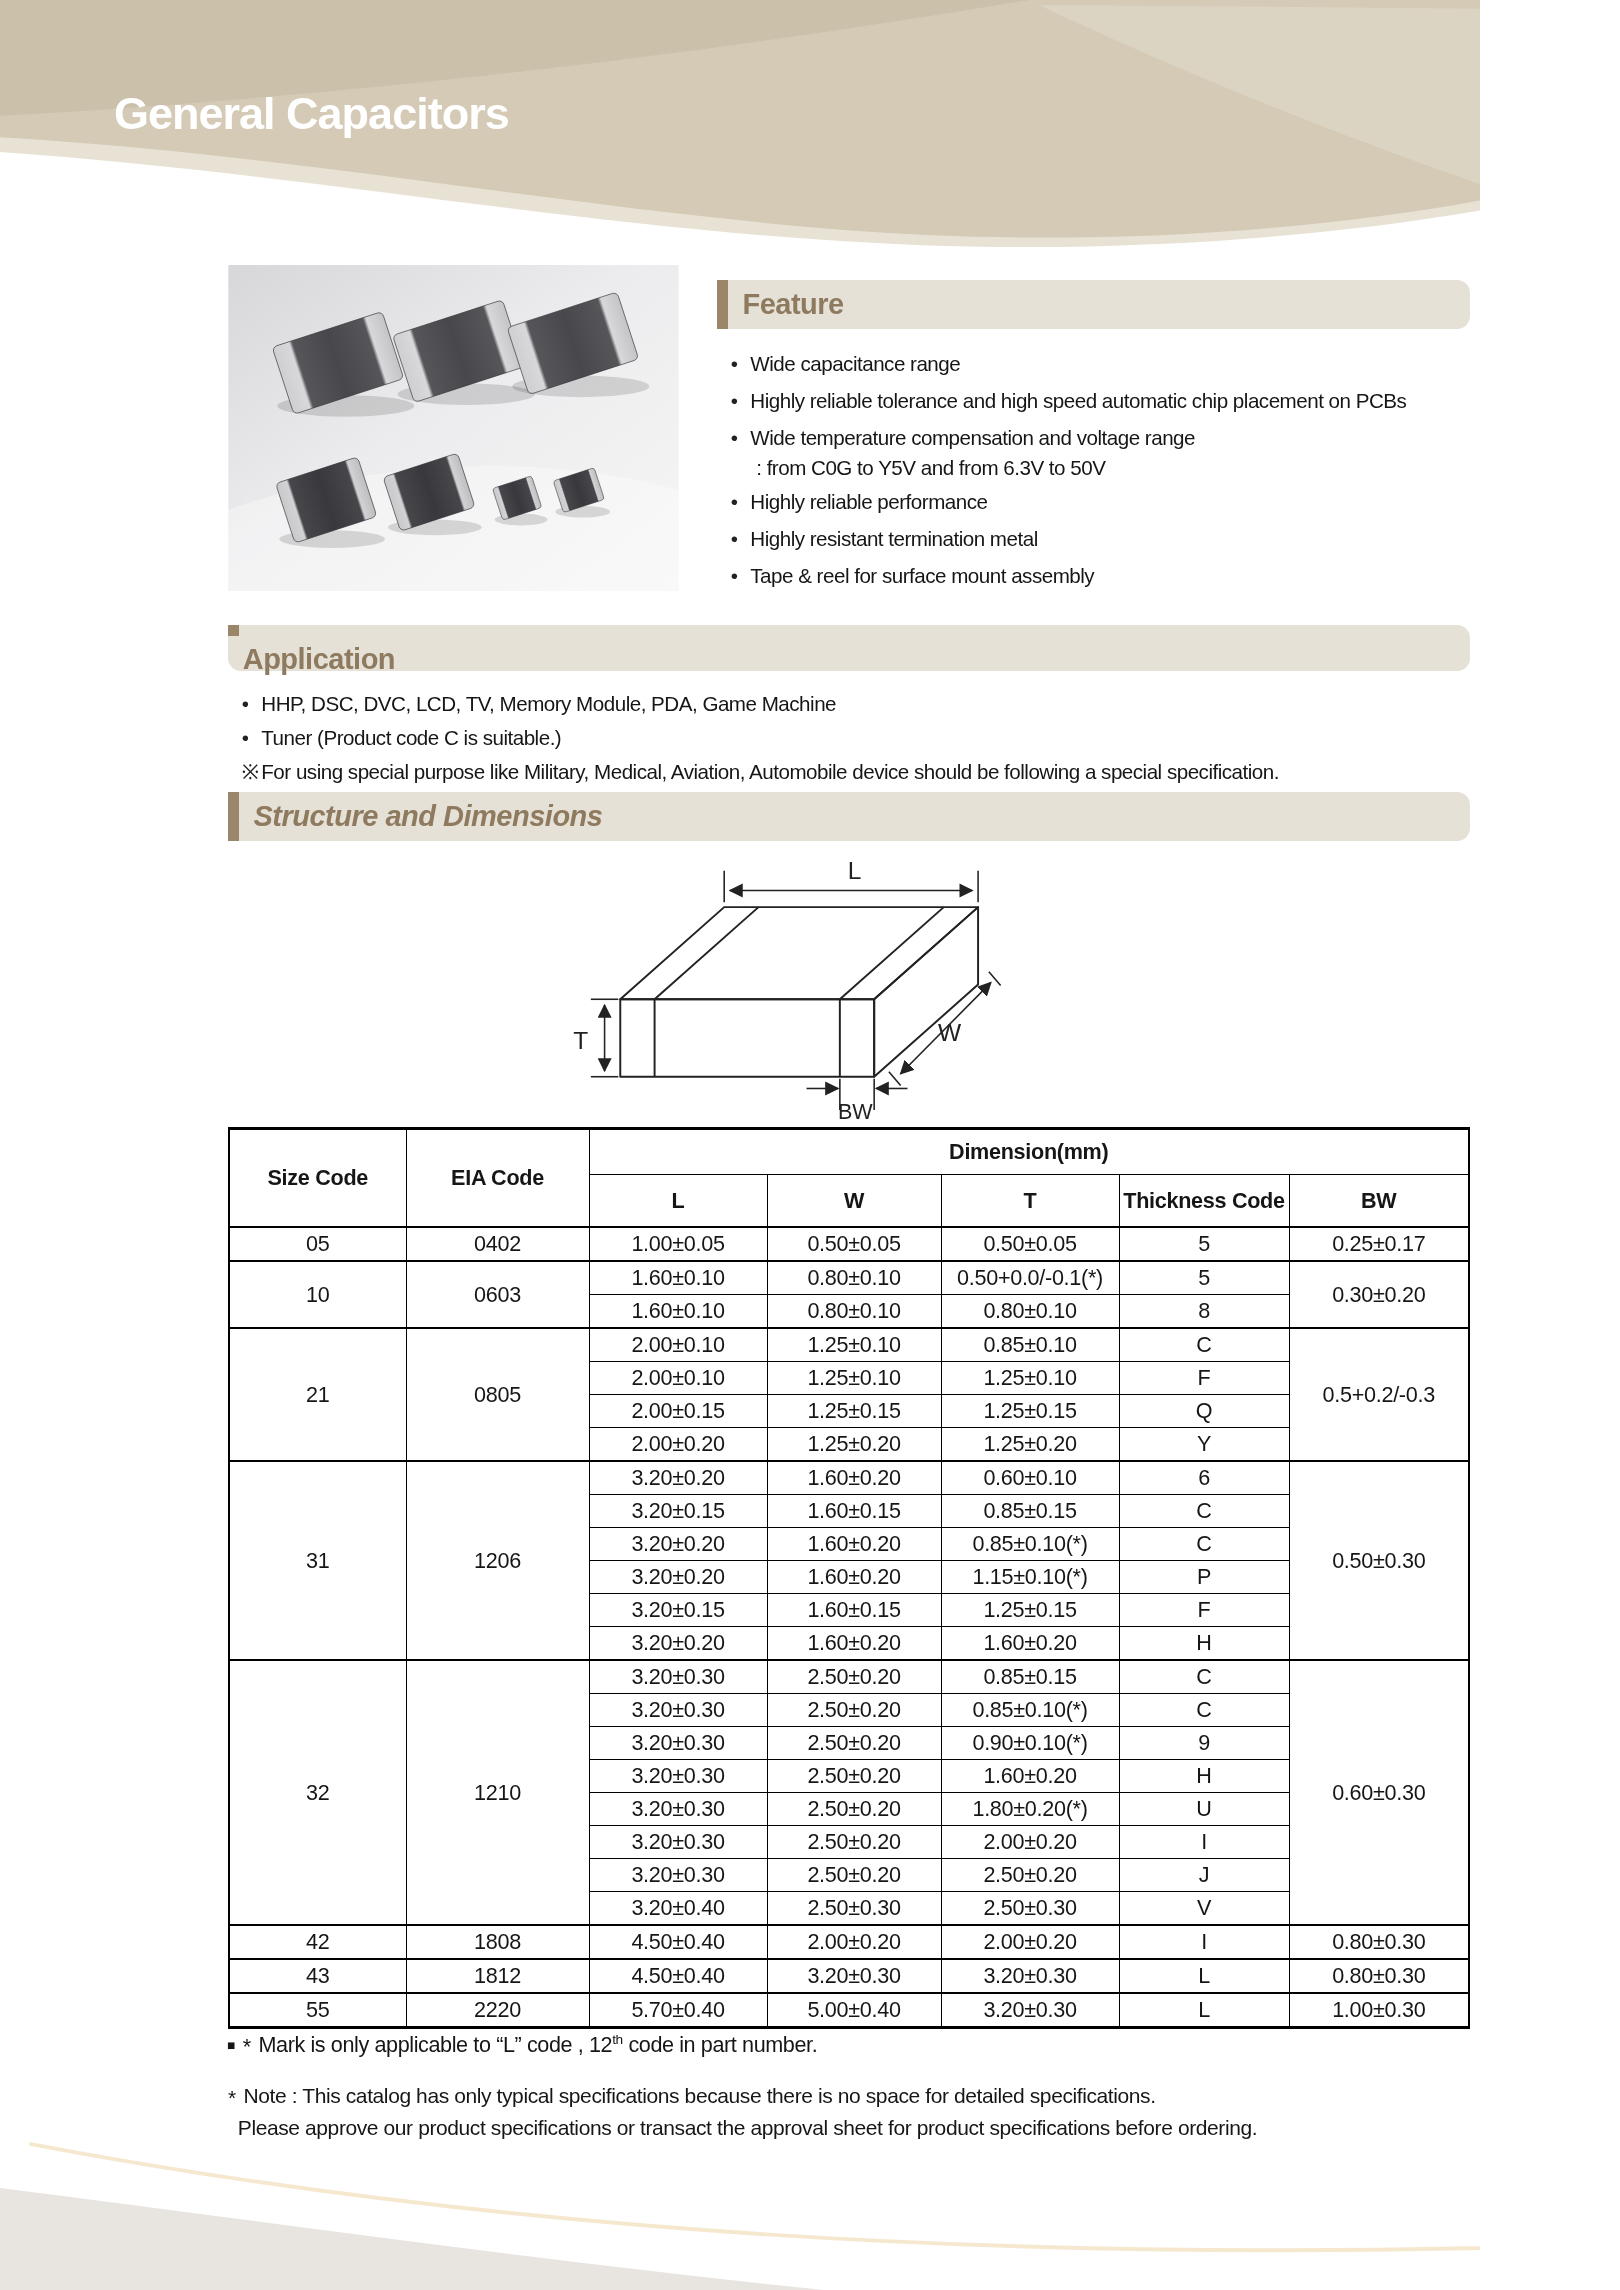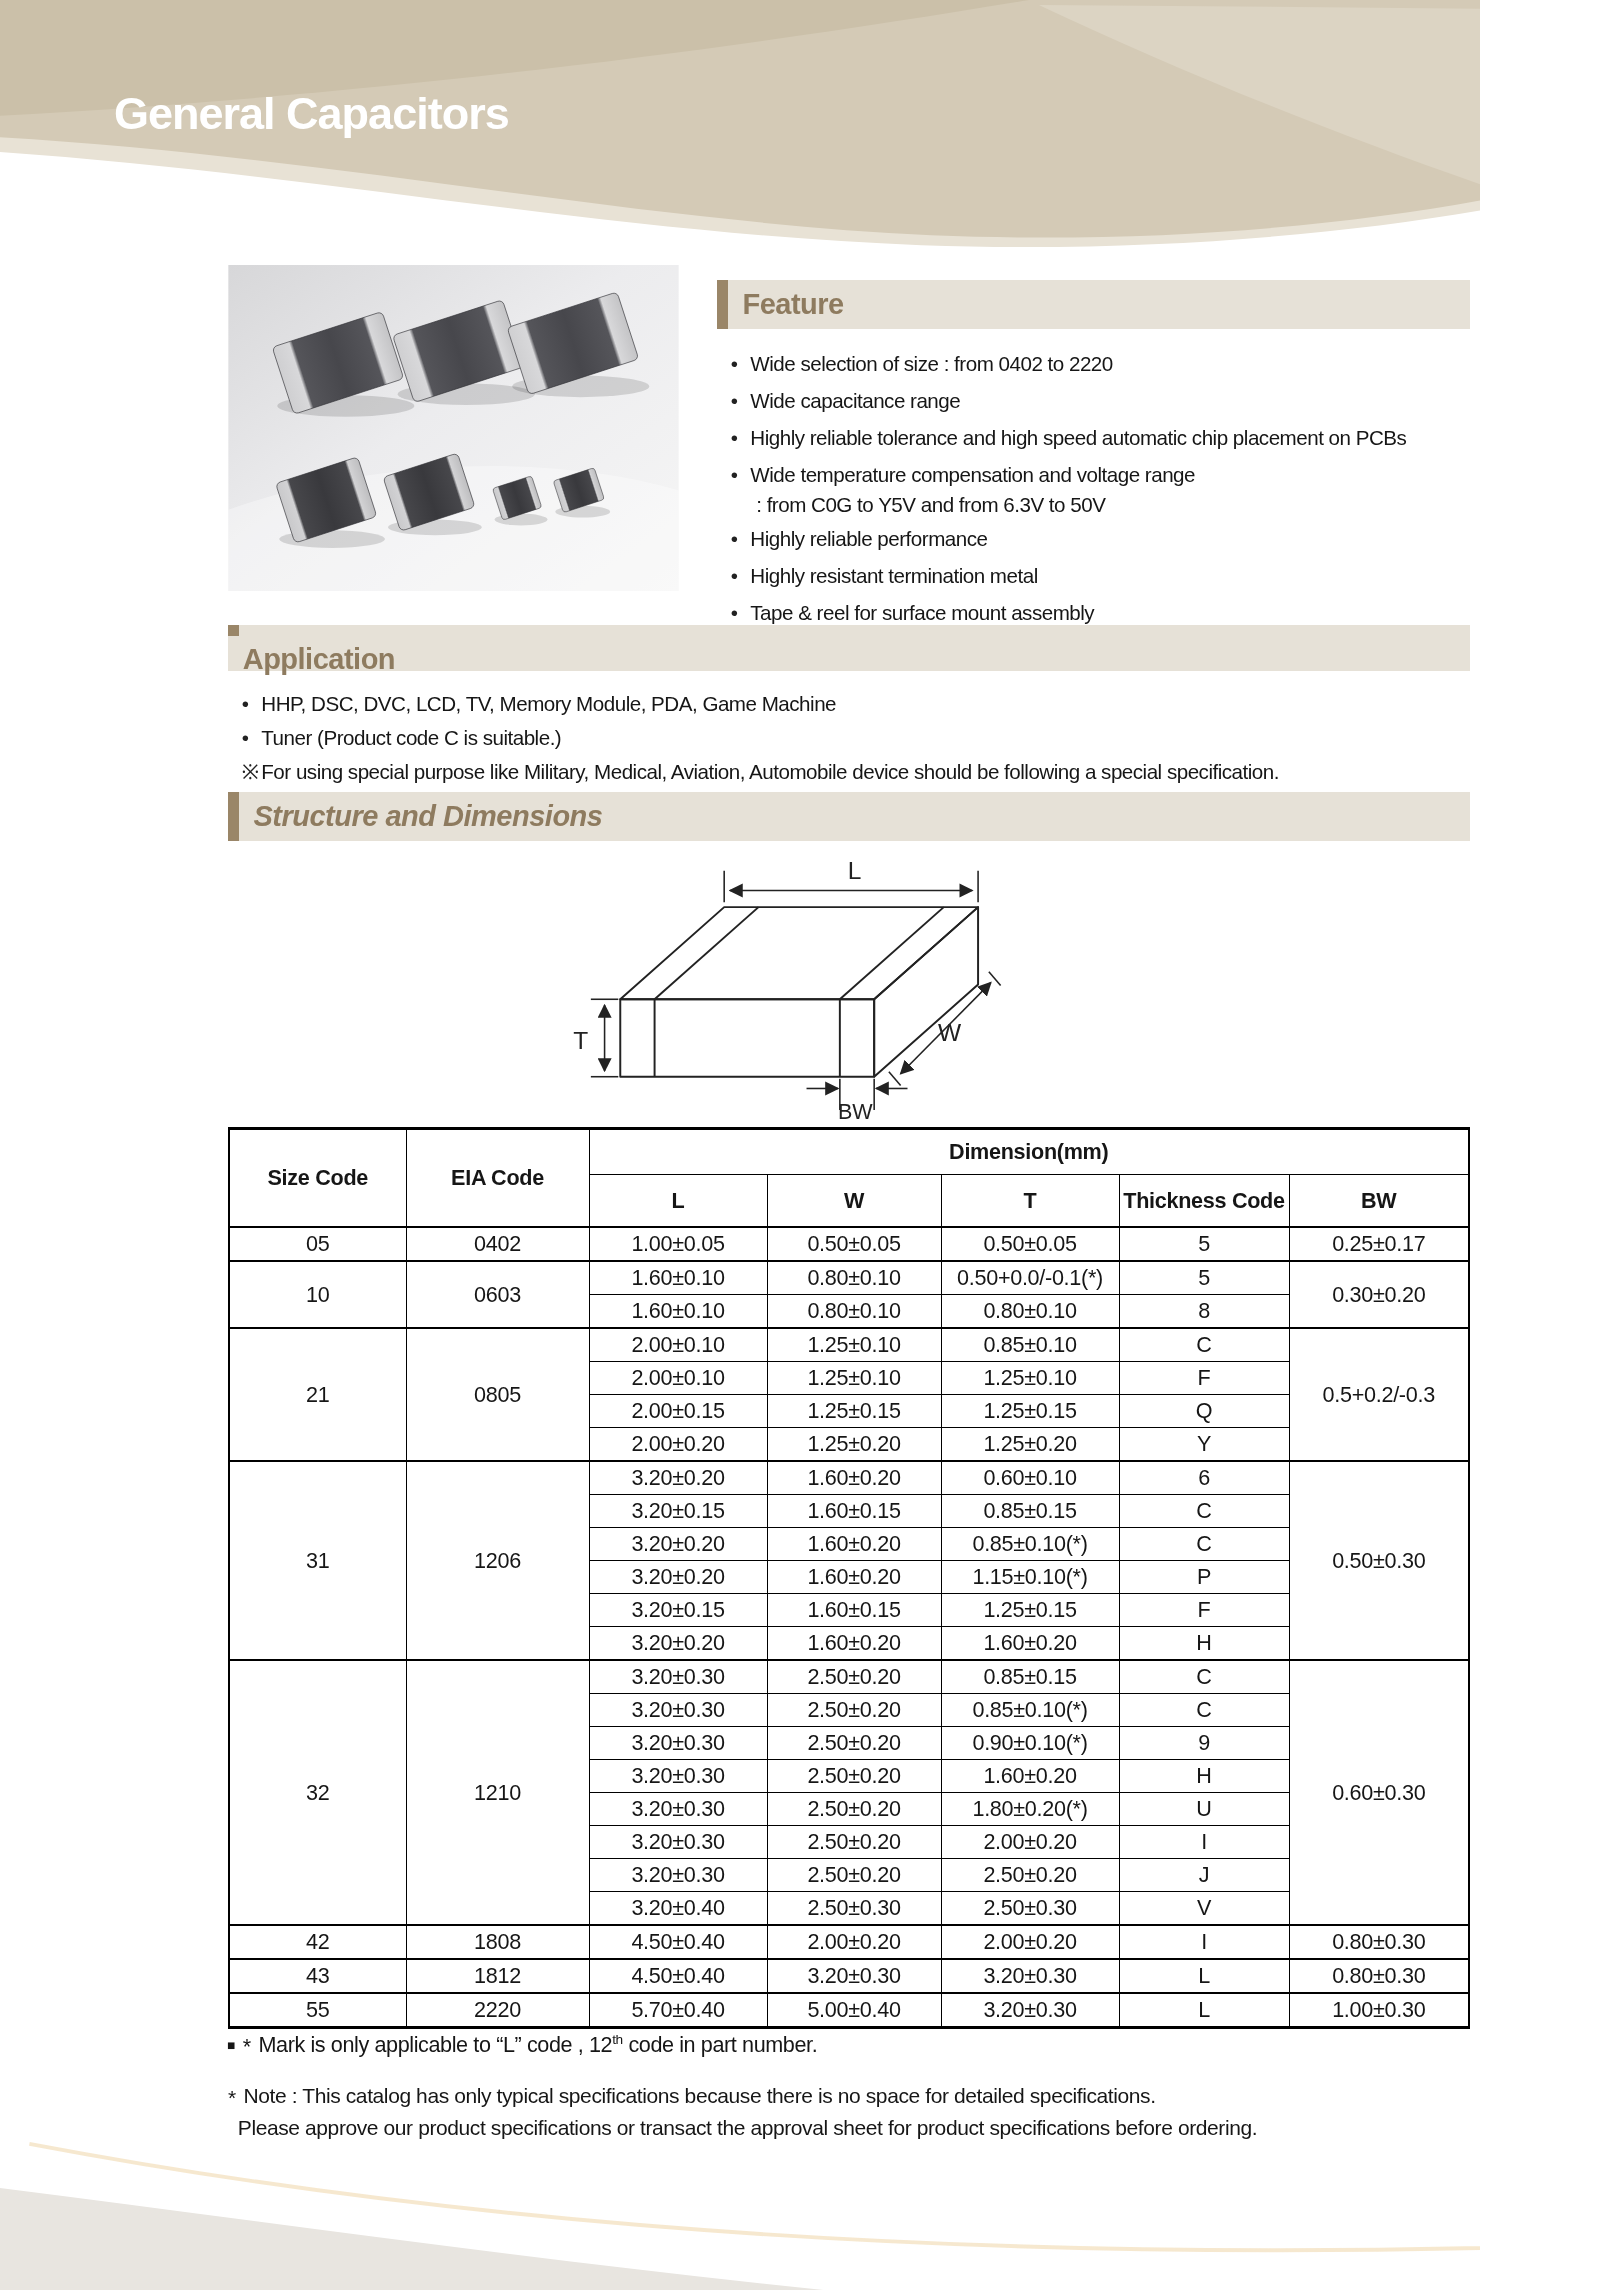--- a/index.html
+++ b/index.html
@@ -10,21 +10,21 @@
   
   .header-wave{position:absolute;left:0;top:0;width:1620px;height:304px;}
   .page-title{position:absolute;left:114px;top:88px;margin:0;font-size:45px;font-weight:bold;
               color:#ffffff;letter-spacing:-1px;}
 
   
   .photo{position:absolute;left:228px;top:265px;width:451px;height:326px;}
 
   
   .section{position:absolute;}
-  .section-head{display:flex;align-items:stretch;background:var(--section-bg,#e6e1d7);height:49px;}
+  .section-head{display:flex;align-items:stretch;background:var(--section-bg,#e6e1d7);height:49px;border-radius:13px;}
   .section-head .bar{width:10.8px;background:var(--accent-bar,#9a8668);flex:0 0 10.8px;}
   .section-head h2{margin:0;padding:0 0 0 14.7px;font-size:29px;font-weight:bold;
                    color:var(--section-title,#8e7b5f);line-height:49px;letter-spacing:-0.5px;}
 
   .feature-sec{left:717px;top:280px;width:753px;}
   .app-sec{left:228px;top:625px;width:1242px;}
   .app-sec .section-head{height:46px;flex-direction:column;}
   .app-sec .section-head h2{line-height:46px;}
   .struct-sec{left:228px;top:792px;width:1242px;font-style:italic;}
 
@@ -156,21 +156,20 @@
         </g>
     </svg>
   </div>
 
   <section class="section feature-sec">
     <div class="section-head">
       <span class="bar"></span>
       <h2>Feature</h2>
     </div>
     <ul class="blist" id="feature-list">
-        <li><span class="bullet">•</span><span>Wide selection of size : from 0402 to 2220</span></li>
         <li><span class="bullet">•</span><span>Wide capacitance range</span></li>
         <li><span class="bullet">•</span><span>Highly reliable tolerance and high speed automatic chip placement on PCBs</span></li>
         <li><span class="bullet">•</span><span>Wide temperature compensation and voltage range</span><div class="cont">: from C0G to Y5V and from 6.3V to 50V</div></li>
         <li><span class="bullet">•</span><span>Highly reliable performance</span></li>
         <li><span class="bullet">•</span><span>Highly resistant termination metal</span></li>
         <li><span class="bullet">•</span><span>Tape &amp; reel for surface mount assembly</span></li>
       </ul>
   </section>
 
   <section class="section app-sec">

